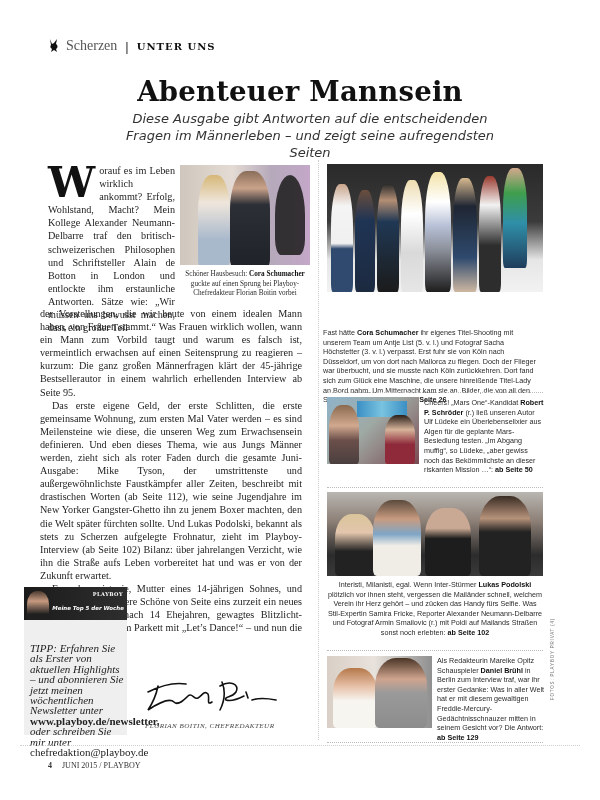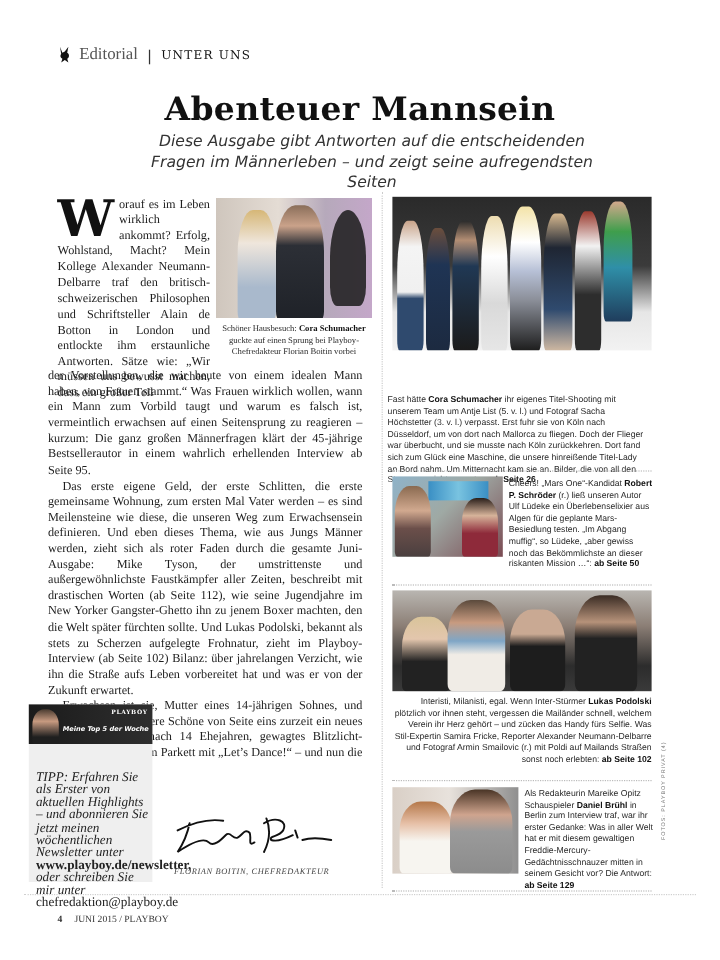--- a/index.html
+++ b/index.html
@@ -3,21 +3,21 @@
 <meta charset="utf-8">
 <style>
   html, body { margin:0; padding:0; }
   body { width:600px; height:800px; background:#ffffff; position:relative; overflow:hidden; color:#1a1a1a; }
 
   
   .header { position:absolute; left:48px; top:38px; height:16px; display:flex; align-items:center; gap:6px; }
   .bunny { width:12px; height:14px; }
   .hdr-section { font-family:"Liberation Serif", serif; font-size:14px; color:#555; }
   .hdr-sep { font-family:"Liberation Sans", sans-serif; font-size:13px; color:#333; margin:0 2px; }
-  .hdr-rubric { font-family:"DejaVu Serif", serif; font-weight:normal; font-size:10px; letter-spacing:1px; color:#111; }
+  .hdr-rubric { font-family:"DejaVu Serif", serif; font-weight:bold; font-size:10px; letter-spacing:1px; color:#111; }
 
   
   .title { position:absolute; left:0; width:600px; top:76px; text-align:center; font-family:"DejaVu Serif", serif; font-weight:900; font-size:27px; letter-spacing:0.2px; color:#111; transform:scaleX(1.02); }
   .subtitle { position:absolute; left:110px; width:400px; top:110px; text-align:center; font-family:"DejaVu Sans", sans-serif; font-style:italic; font-size:13px; line-height:17px; color:#333; font-weight:400; }
 
   
   .body-col { position:absolute; font-family:"Liberation Serif", serif; font-size:10.2px; line-height:13.1px; color:#1d1d1d; text-align:justify; hyphens:auto; }
   .body-col p { margin:0; }
   .indent { text-indent:12px; }
   .dropcap { float:left; font-family:"DejaVu Serif", serif; font-weight:900; font-size:42px; line-height:34px; margin:2px 4px 0 0; color:#111; }
@@ -34,21 +34,21 @@
   .ph4 { left:327px; top:492px; width:216px; height:84px; background:linear-gradient(180deg,#b9b6b1 0%,#8c7f76 35%,#2c2c2c 75%,#3a3a3a 100%); }
   .ph5 { left:327px; top:656px; width:105px; height:72px; background:linear-gradient(90deg,#d9cfc6 0%,#e8e2dc 45%,#8f8f8f 100%); }
   .figure { position:absolute; border-radius:40% 40% 8% 8%; }
 
   
   .cap { position:absolute; font-family:"Liberation Sans", sans-serif; font-size:7.2px; line-height:9.6px; color:#2a2a2a; }
   .cap b { font-weight:bold; color:#111; }
   .cap-1 { left:180px; top:270px; width:130px; text-align:center;font-family:Liberation Serif, serif; }
   .cap-2 { left:323px; top:296px; width:216px;margin-top:32px; }
   .cap-3 { left:424px; top:398px; width:120px; }
-  .cap-4 { left:327px; top:580px; width:216px; text-align:right; }
+  .cap-4 { left:327px; top:580px; width:216px; text-align:center; }
   .cap-5 { left:437px; top:656px; width:108px; }
 
   .dotted { position:absolute; border-top:1px dotted #bbbbbb; }
   .vdotted { position:absolute; border-left:1px dotted #cccccc; }
 
   
   .tipbox { position:absolute; left:24px; top:587px; width:103px; height:148px; background:#efefef; }
   .banner { position:absolute; left:0; top:0; width:103px; height:33px; background:linear-gradient(90deg,#1b1b1b 0%,#2e2e2e 100%); }
   .banner-logo { position:absolute; right:4px; top:4px; font-family:"DejaVu Serif", serif; font-weight:bold; font-size:5px; color:#fff; letter-spacing:0.5px; }
   .banner-title { position:absolute; right:3px; top:18px; font-family:"DejaVu Sans", sans-serif; font-weight:bold; font-style:italic; font-size:5.5px; color:#fff; }
@@ -67,21 +67,21 @@
 
   .credit { position:absolute; left:550px; top:700px; transform-origin:left top; transform:rotate(-90deg); font-family:"Liberation Sans", sans-serif; font-size:4.5px; letter-spacing:0.8px; color:#777; white-space:nowrap; }
 </style>
 </head>
 <body>
 
 <div class="header">
   <svg class="bunny" viewBox="0 0 12 14">
     <path d="M2 0 L4 5 L6 4 L9 0 L8 5 C10 6 10 9 8 10 L9 13 L6 11 L3 13 L4 10 C2 9 2 7 3 6 Z" fill="#111"></path>
   </svg>
-  <span class="hdr-section">Editorial</span>
+  <span class="hdr-section">Scherzen</span>
   <span class="hdr-sep">|</span>
   <span class="hdr-rubric">UNTER UNS</span>
 </div>
 
 <div class="title">Abenteuer Mannsein</div>
 <div class="subtitle">Diese Ausgabe gibt Antworten auf die entscheidenden Fragen im Männerleben – und zeigt seine aufregendsten Seiten</div>
 
 <div class="body-col col-a">
   <span class="dropcap">W</span>
   <span>orauf es im Leben wirklich ankommt? Erfolg, Wohlstand, Macht? Mein Kollege Alexander Neumann-Delbarre traf den britisch-schweizerischen Philosophen und Schriftsteller Alain de Botton in London und entlockte ihm erstaunliche Antworten. Sätze wie: „Wir müssen uns bewusst machen, dass ein großer Teil</span>

